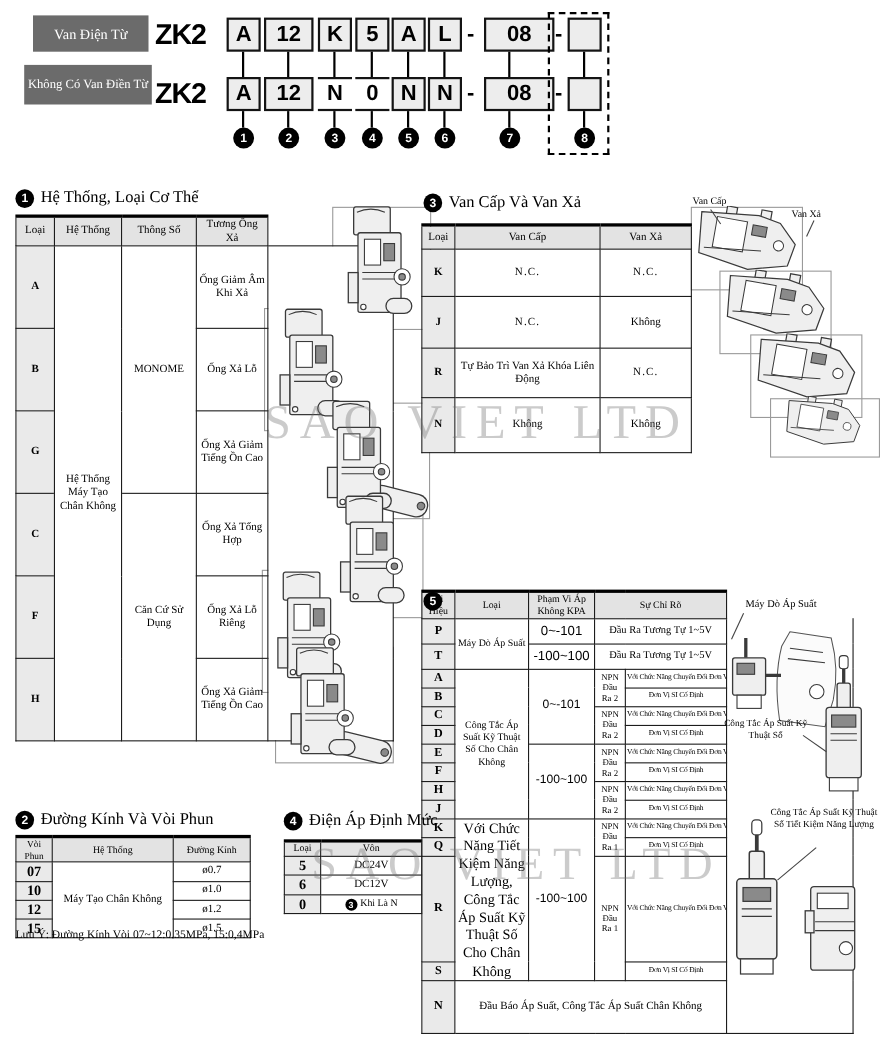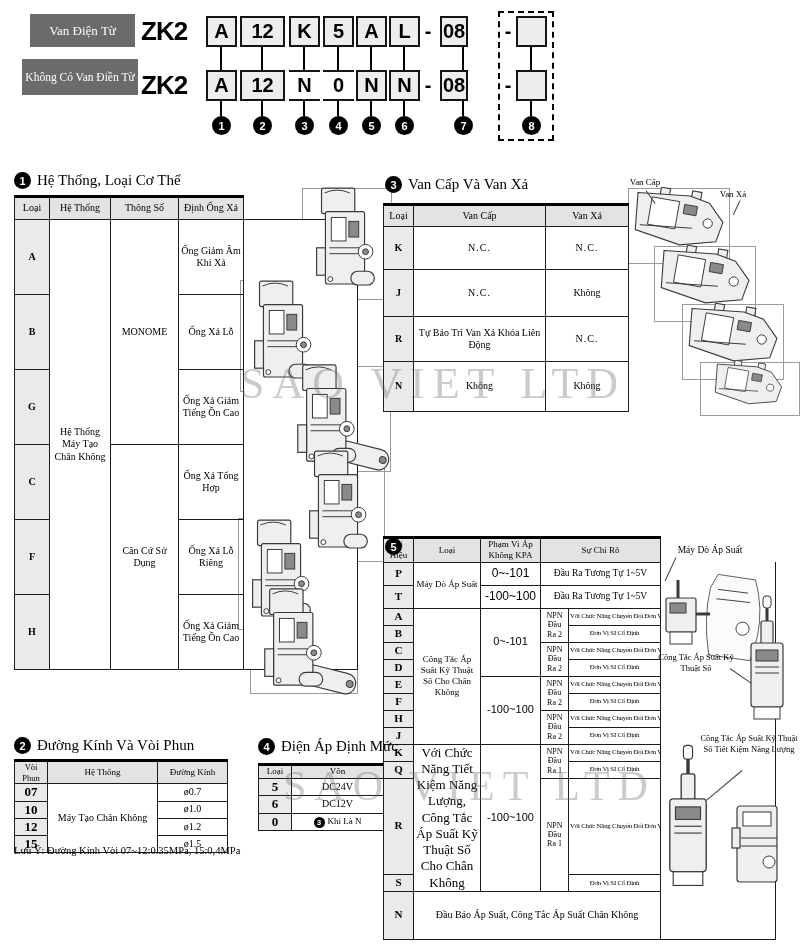--- a/index.html
+++ b/index.html
@@ -9,21 +9,21 @@
   
   .label-box{position:absolute;background:#6b6b6b;color:#fff;display:flex;
              align-items:center;justify-content:center;text-align:center}
   .lb1{left:30px;top:14px;width:105px;height:33px;font-size:13px}
   .lb2{left:22px;top:59px;width:116px;height:36px;font-size:11.5px}
   .zk2{position:absolute;width:62px;height:31px;font:bold 26px "Liberation Sans",sans-serif;
        letter-spacing:-1px;display:flex;align-items:center}
   .box{position:absolute;height:31px;background:#ededed;border:2px solid #141414;
        box-sizing:border-box;display:flex;align-items:center;justify-content:center;
        font:bold 20px "Liberation Sans",sans-serif}
-  .box.w31{width:31px}.box.w45{width:45px}.box.w46{width:28px}
+  .box.w31{width:31px}.box.w45{width:45px}.box.w46{width:64px}
   .box.open{border-left:none;border-right:none;background:#fff}
   .dash{position:absolute;font:bold 20px "Liberation Sans",sans-serif;width:14px;
         height:31px;display:flex;align-items:center;justify-content:center}
   .vline{position:absolute;width:2px;background:#000}
   .circ{position:absolute;width:19px;height:19px;border-radius:50%;background:#000;color:#fff;
         font:bold 11px "Liberation Sans",sans-serif;display:flex;align-items:center;justify-content:center}
   .dashed-rect{position:absolute;left:498px;top:11px;width:56px;height:130px;
                border:2px dashed #000;box-sizing:border-box}
 
   
@@ -225,21 +225,21 @@
         <col style="width:61px">
         <col style="width:68px">
         <col style="width:65px">
         <col style="width:114px">
       </colgroup>
     <tbody>
         <tr class="thicktop" style="height:23px">
       <th>Loại</th>
       <th>Hệ Thống</th>
       <th>Thông Số</th>
-      <th>Định Ống Xả</th>
+      <th>Tương Ống Xả</th>
       <th class="ghost"></th>
     </tr>
     <tr style="height:75px">
       <td class="codecell">A</td>
       <td class="hethong" rowspan="6">Hệ Thống Máy Tạo Chân Không</td>
       <td rowspan="3">MONOME</td>
       <td class="ongxa">Ống Giảm Âm Khi Xả</td>
       <td class="imgcell" rowspan="6"></td>
     </tr>
     <tr style="height:75px">

